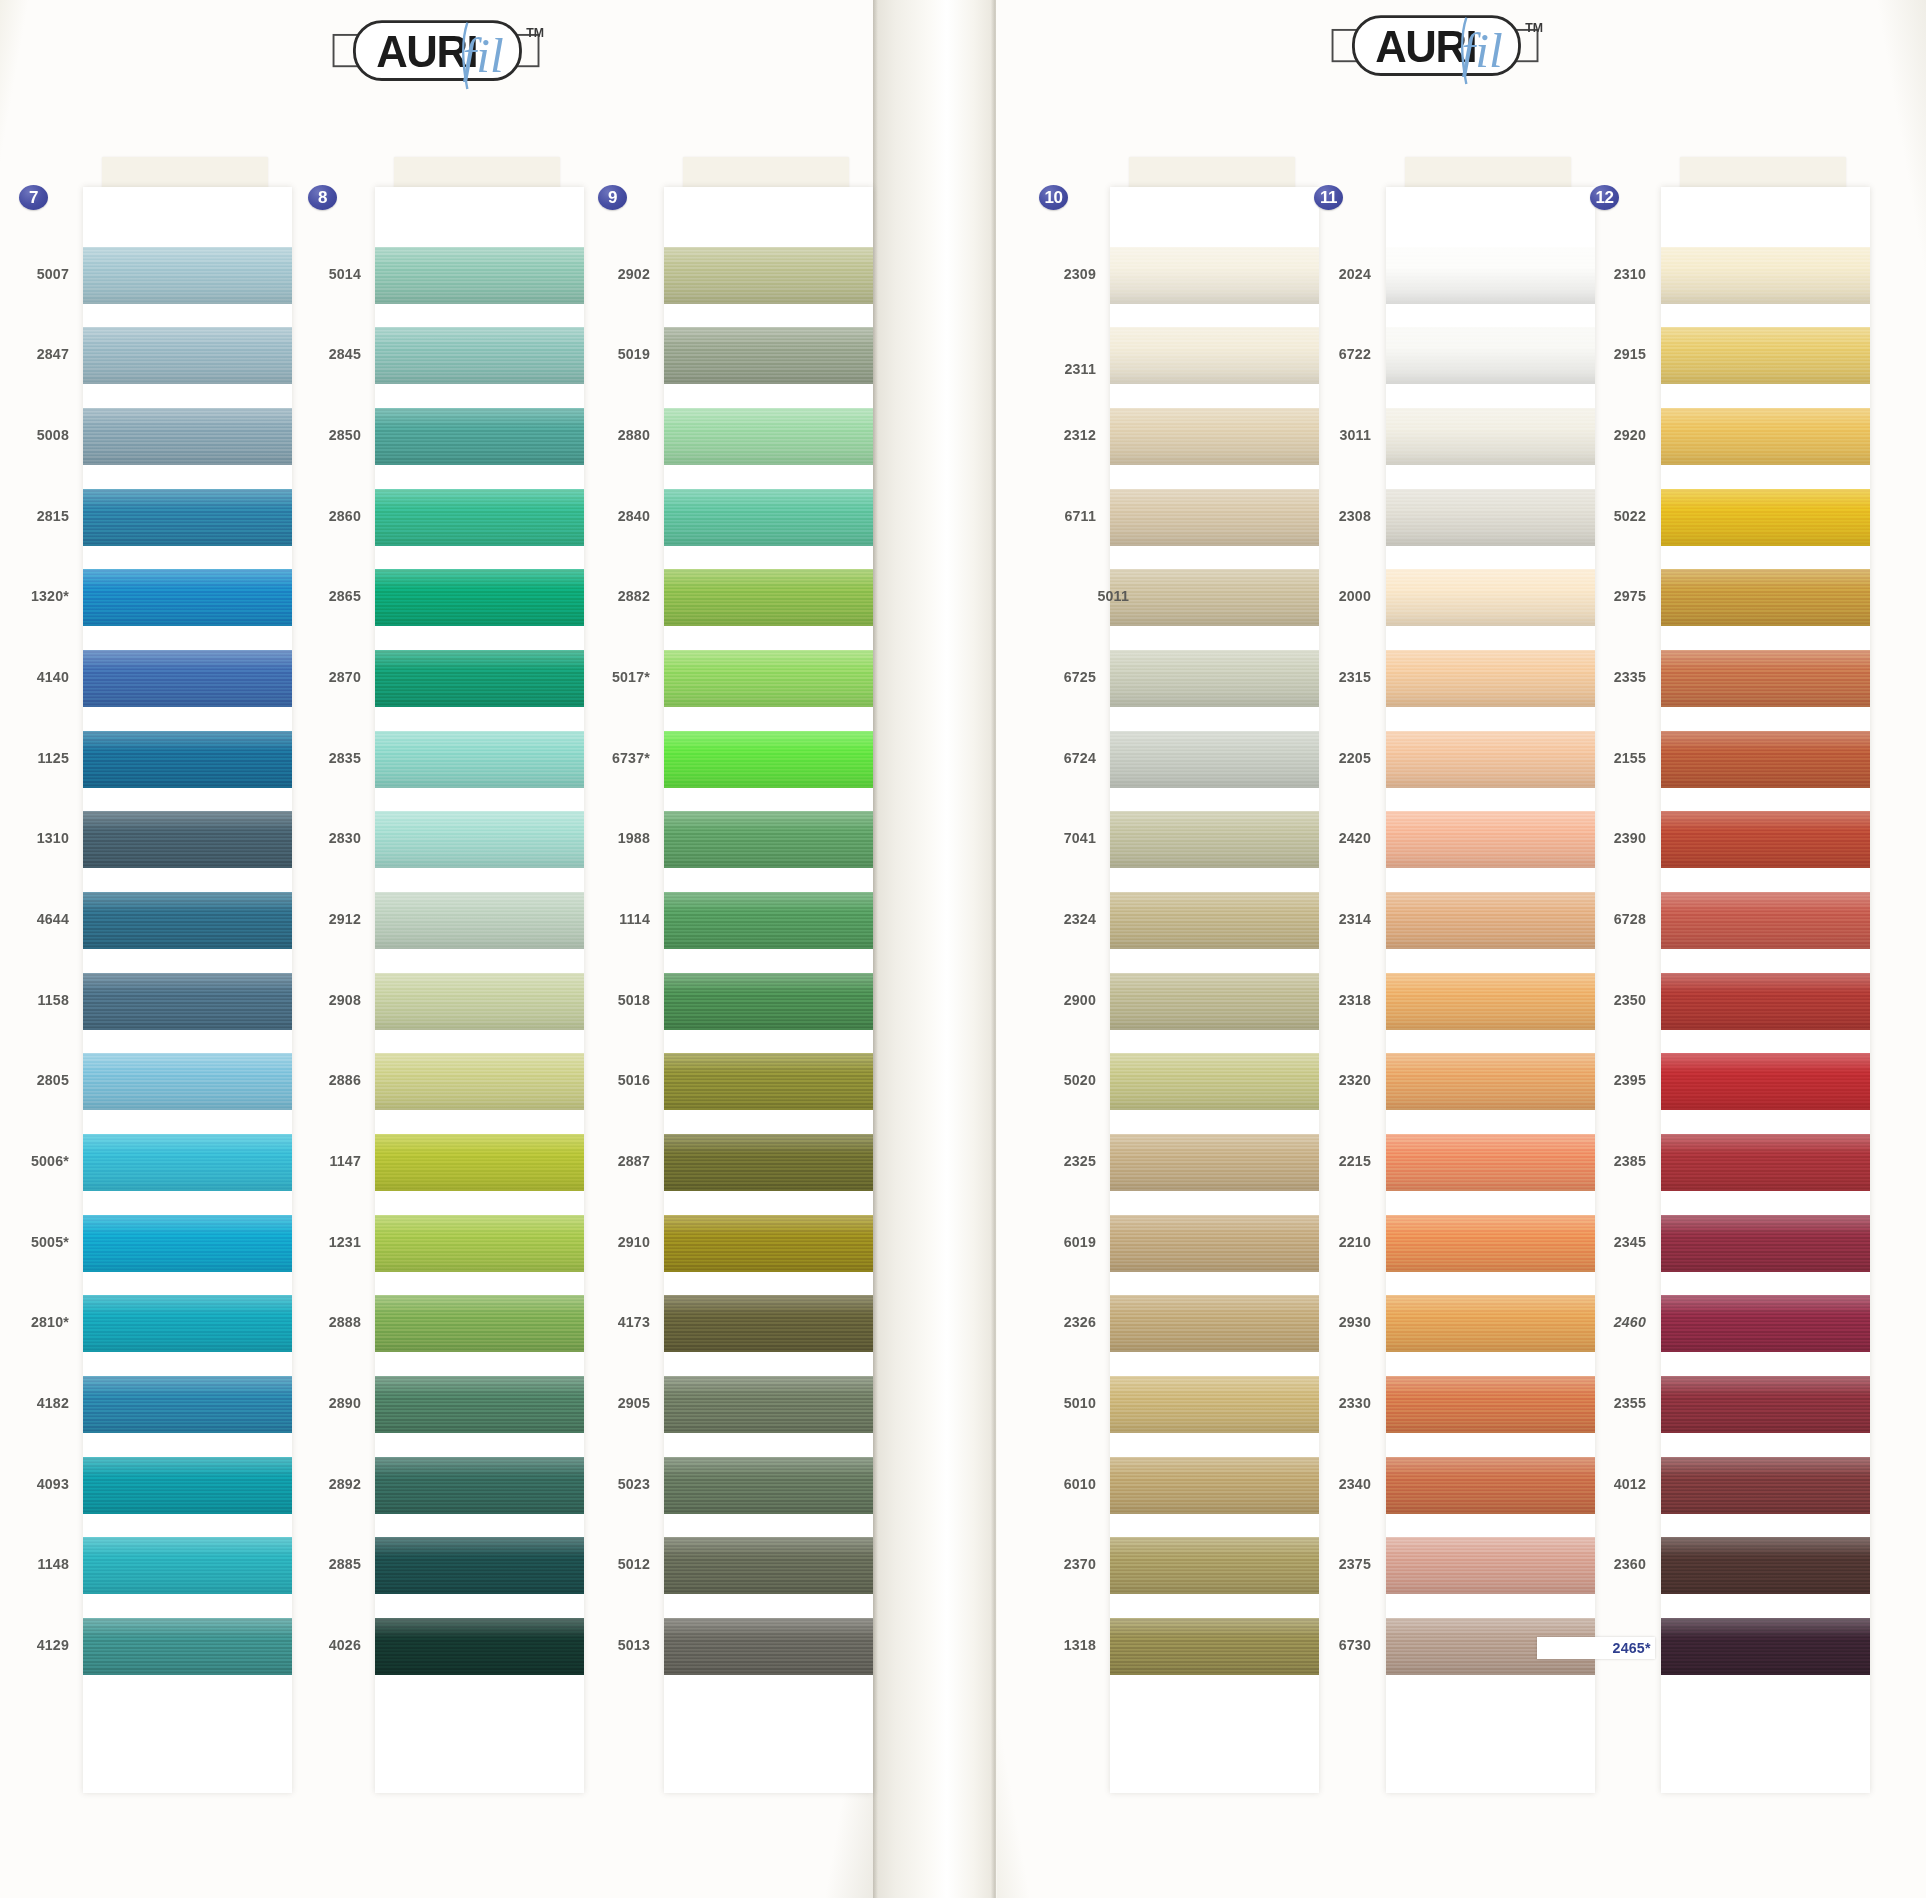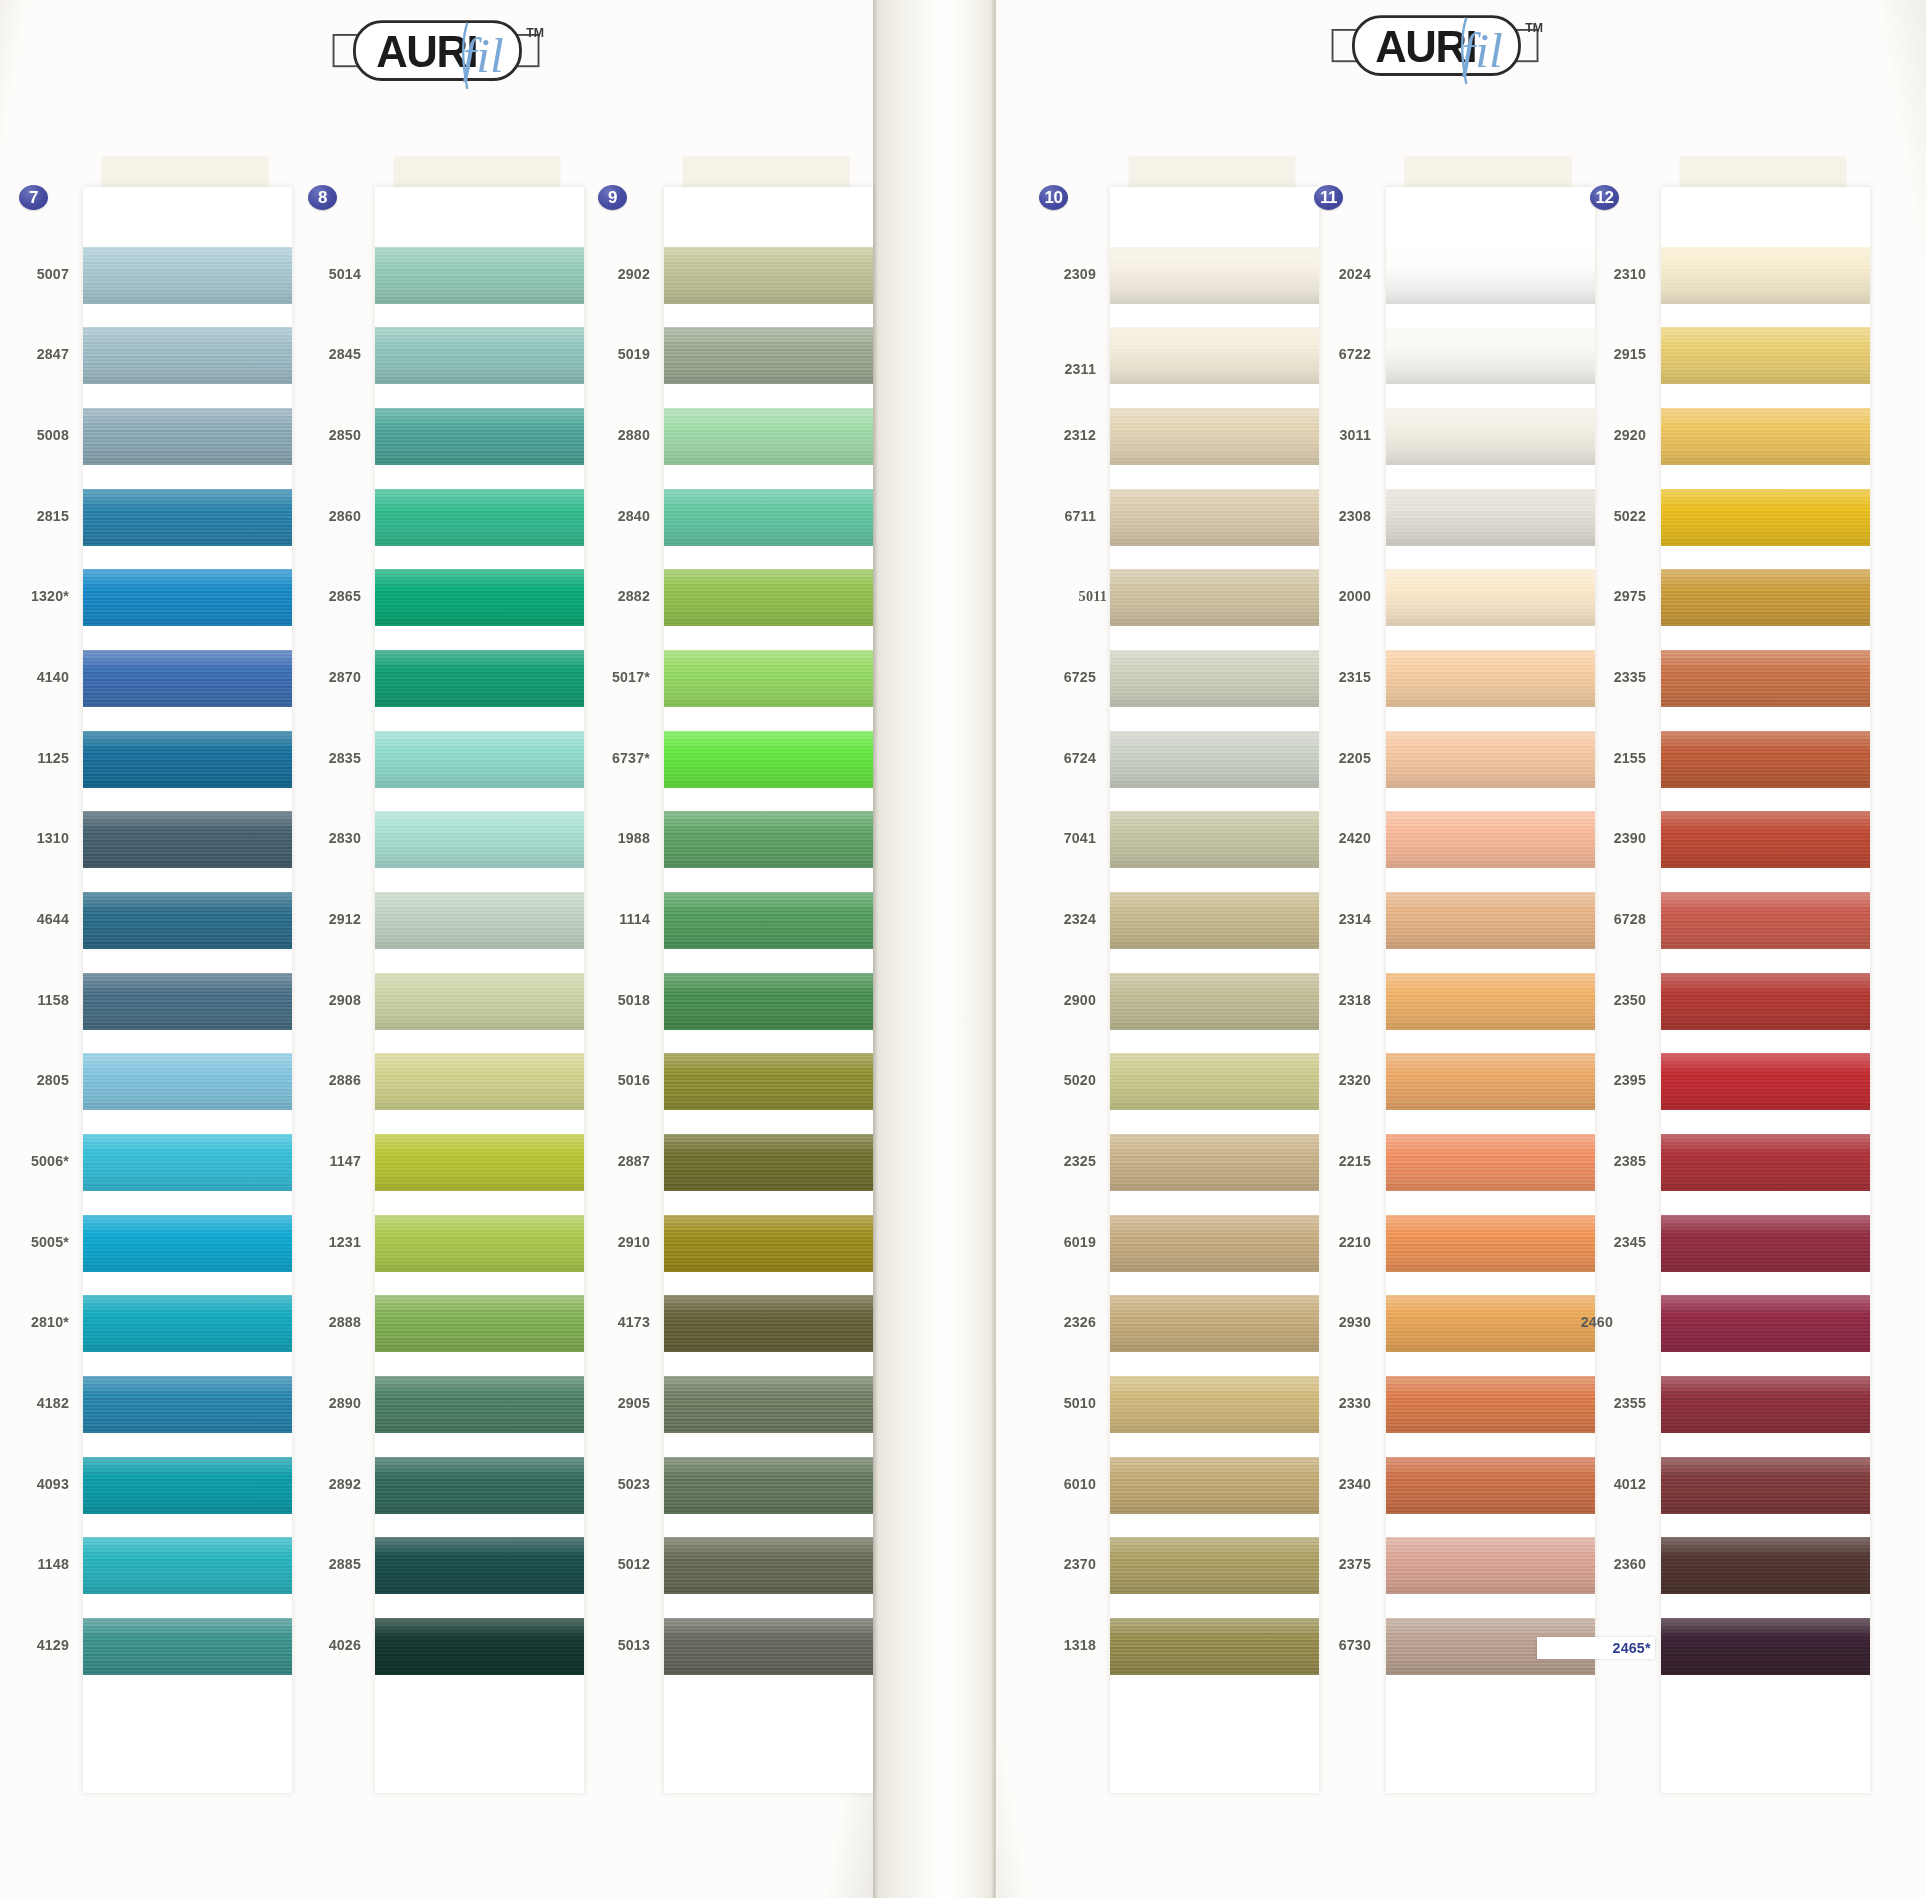--- a/index.html
+++ b/index.html
@@ -437,21 +437,21 @@
       <div class="code" style="left: 987px; top: 427px; width: 109px;">2312</div>
       <div class="swatch" title="6711" style="left: 1110px; top: 489px; width: 209px; height: 57px; background: rgb(217, 201, 171);">
         <div class="thr"></div>
         <div class="sheen"></div>
       </div>
       <div class="code" style="left: 987px; top: 508px; width: 109px;">6711</div>
       <div class="swatch" title="5011" style="left: 1110px; top: 569px; width: 209px; height: 57px; background: rgb(207, 194, 161);">
         <div class="thr"></div>
         <div class="sheen"></div>
       </div>
-      <div class="code" style="left: 998px; top: 588px; width: 109px; font-family: Liberation Serif, serif;">5011</div>
+      <div class="code" style="left: 1020px; top: 588px; width: 109px;">5011</div>
       <div class="swatch" title="6725" style="left: 1110px; top: 650px; width: 209px; height: 57px; background: rgb(205, 208, 189);">
         <div class="thr"></div>
         <div class="sheen"></div>
       </div>
       <div class="code" style="left: 987px; top: 669px; width: 109px;">6725</div>
       <div class="swatch" title="6724" style="left: 1110px; top: 731px; width: 209px; height: 57px; background: rgb(203, 208, 198);">
         <div class="thr"></div>
         <div class="sheen"></div>
       </div>
       <div class="code" style="left: 987px; top: 750px; width: 109px;">6724</div>
@@ -672,21 +672,21 @@
       <div class="code" style="left: 1537px; top: 1153px; width: 109px;">2385</div>
       <div class="swatch" title="2345" style="left: 1661px; top: 1215px; width: 209px; height: 57px; background: rgb(143, 47, 66);">
         <div class="thr"></div>
         <div class="sheen"></div>
       </div>
       <div class="code" style="left: 1537px; top: 1234px; width: 109px;">2345</div>
       <div class="swatch" title="2460" style="left: 1661px; top: 1295px; width: 209px; height: 57px; background: rgb(142, 43, 69);">
         <div class="thr"></div>
         <div class="sheen"></div>
       </div>
-      <div class="code" style="left: 1504px; top: 1314px; width: 109px;">2460</div>
+      <div class="code" style="left: 1537px; top: 1314px; width: 109px; font-style: italic;">2460</div>
       <div class="swatch" title="2355" style="left: 1661px; top: 1376px; width: 209px; height: 57px; background: rgb(138, 49, 61);">
         <div class="thr"></div>
         <div class="sheen"></div>
       </div>
       <div class="code" style="left: 1537px; top: 1395px; width: 109px;">2355</div>
       <div class="swatch" title="4012" style="left: 1661px; top: 1457px; width: 209px; height: 57px; background: rgb(123, 58, 60);">
         <div class="thr"></div>
         <div class="sheen"></div>
       </div>
       <div class="code" style="left: 1537px; top: 1476px; width: 109px;">4012</div>

